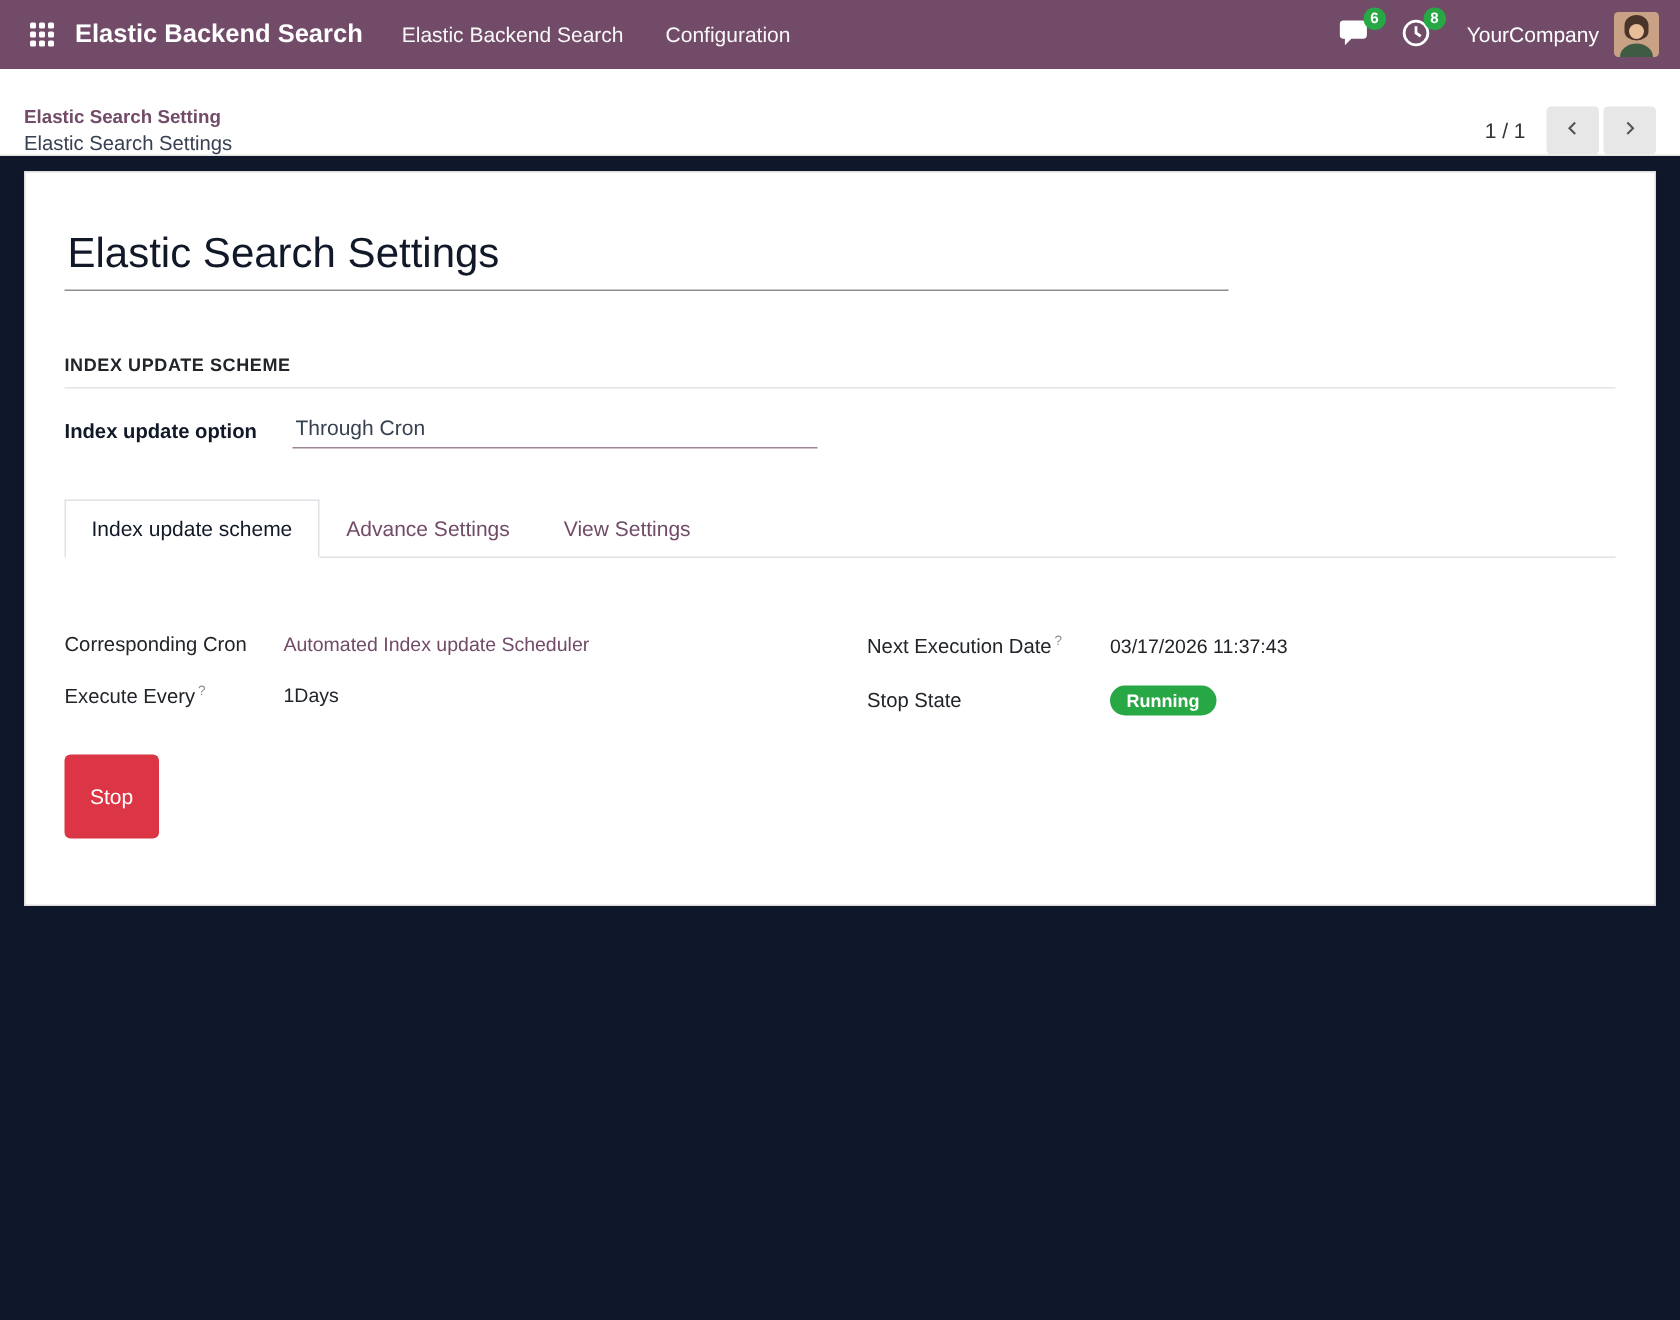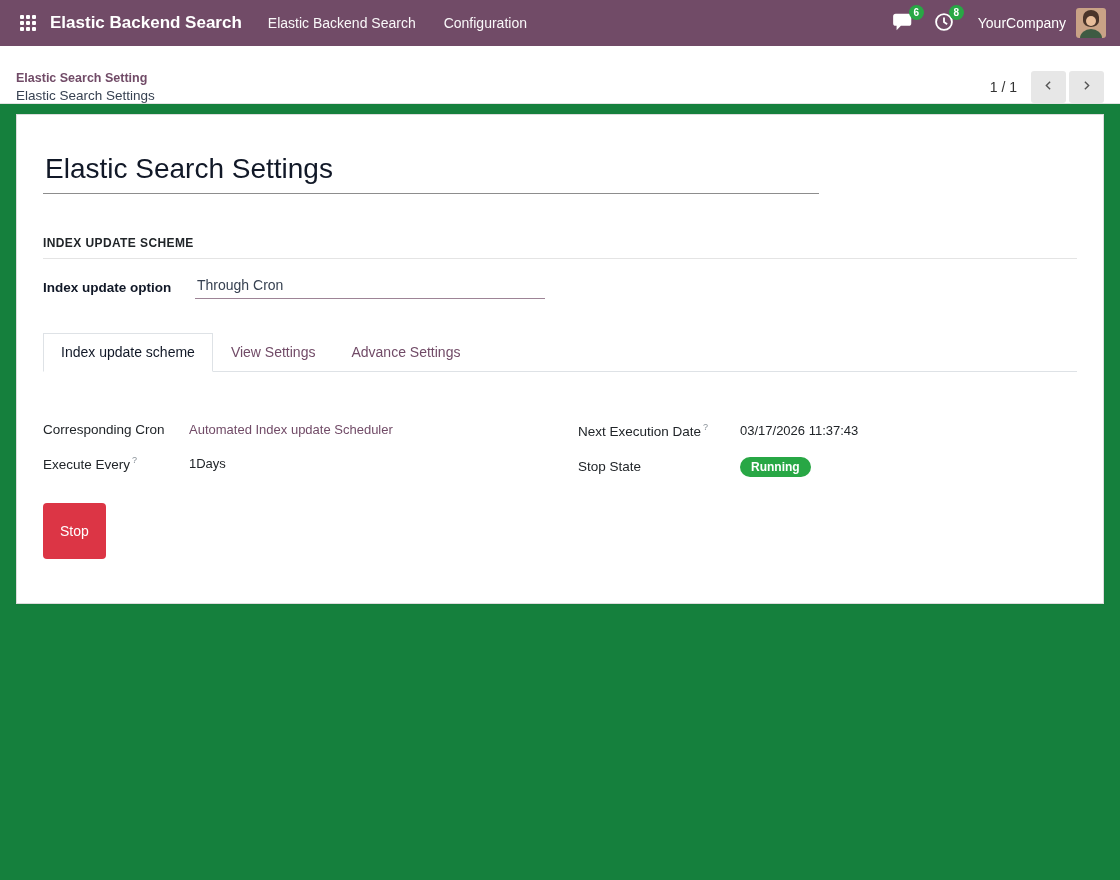--- a/index.html
+++ b/index.html
@@ -1,17 +1,17 @@
 <!DOCTYPE html>
 <html><head>
 <meta charset="utf-8">
 <style>
   * { margin:0; padding:0; box-sizing:border-box; }
   body { font-family:"Liberation Sans", sans-serif; background:#f0f0f0; }
-  .screen { width:1120px; height:880px; display:flex; flex-direction:column; overflow:hidden; background:#15803d; }
+  .screen { width:1120px; height:880px; display:flex; flex-direction:column; overflow:hidden; background:#0f172a; }
 
   
   .navbar { height:46px; background:#714B67; display:flex; align-items:center; padding:0 14px; flex-shrink:0; }
   .apps-btn { width:28px; height:28px; background:transparent; border:none; display:flex; align-items:center; justify-content:center; cursor:pointer; }
   .grid-icon { display:grid; grid-template-columns:repeat(3,4px); grid-gap:2px; }
   .grid-icon i { width:4px; height:4px; background:#fff; border-radius:1px; display:block; }
   .app-title { color:#fff; font-size:17px; font-weight:700; margin-left:8px; cursor:pointer; }
   .nav-menus { display:flex; gap:28px; margin-left:26px; }
   .nav-menus a { color:rgba(255,255,255,.96); font-size:14px; text-decoration:none; cursor:pointer; }
   .spacer { flex:1; }
@@ -145,22 +145,22 @@
 
       <div class="section-heading">INDEX UPDATE SCHEME</div>
 
       <div class="o-row">
         <span class="o-label">Index update option</span>
         <span class="o-input">Through Cron</span>
       </div>
 
       <div class="tabs">
         <div class="tab active">Index update scheme</div>
+        <div class="tab">Advance Settings</div>
         <div class="tab">View Settings</div>
-        <div class="tab">Advance Settings</div>
       </div>
 
       <div class="tab-content">
 
         <div class="field-grid">
           <div>
             <div class="fg-row">
               <span class="fg-label">Corresponding Cron</span>
               <span class="fg-value link-value">Automated Index update Scheduler</span>
             </div>

